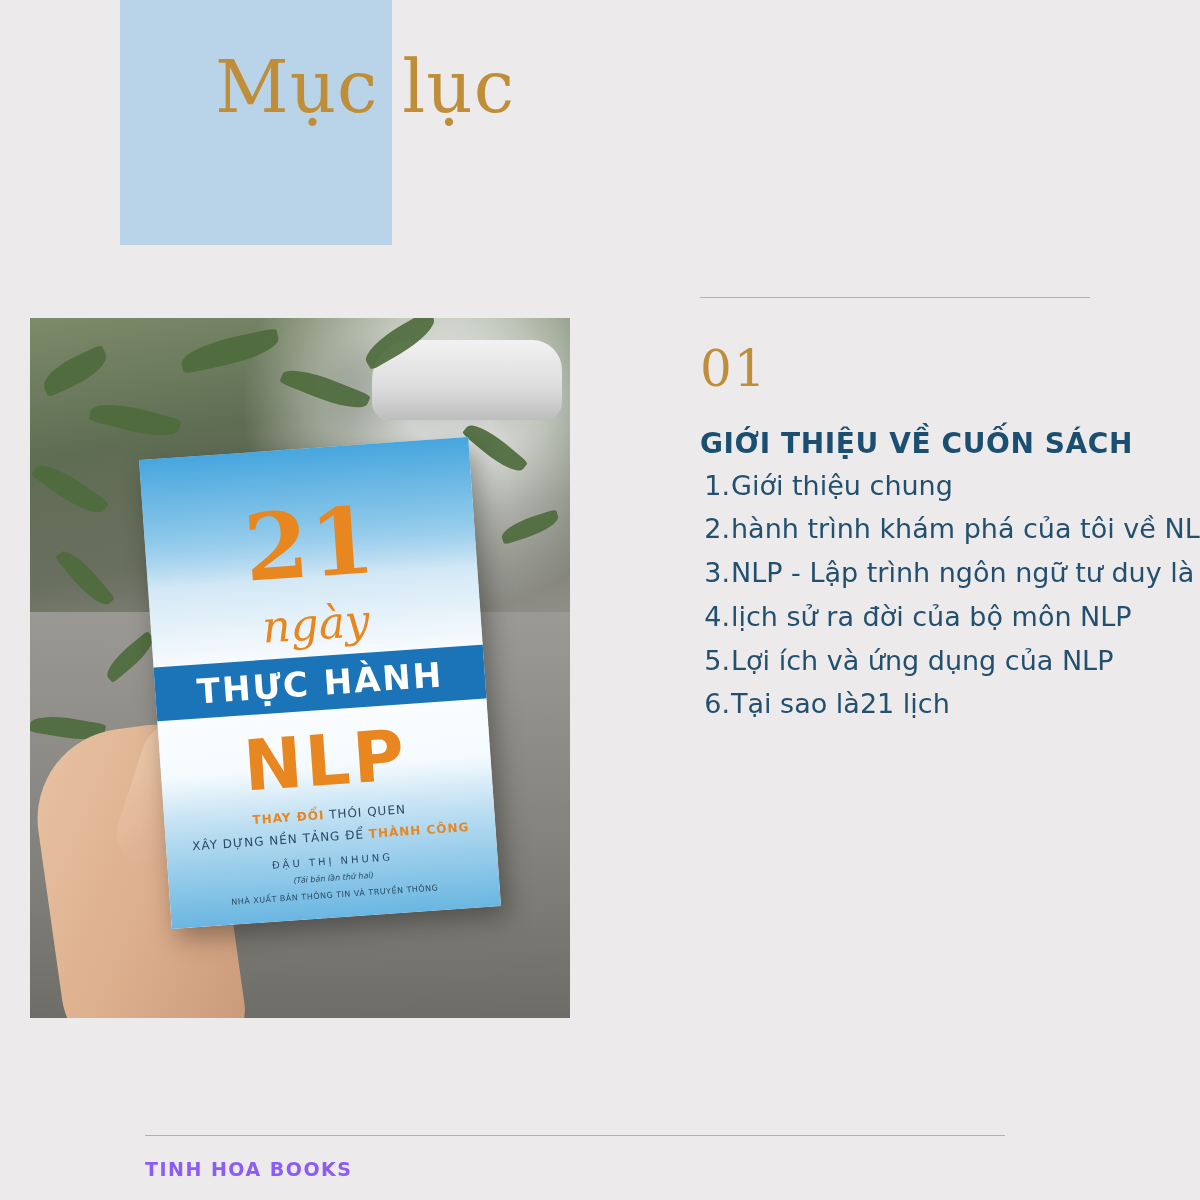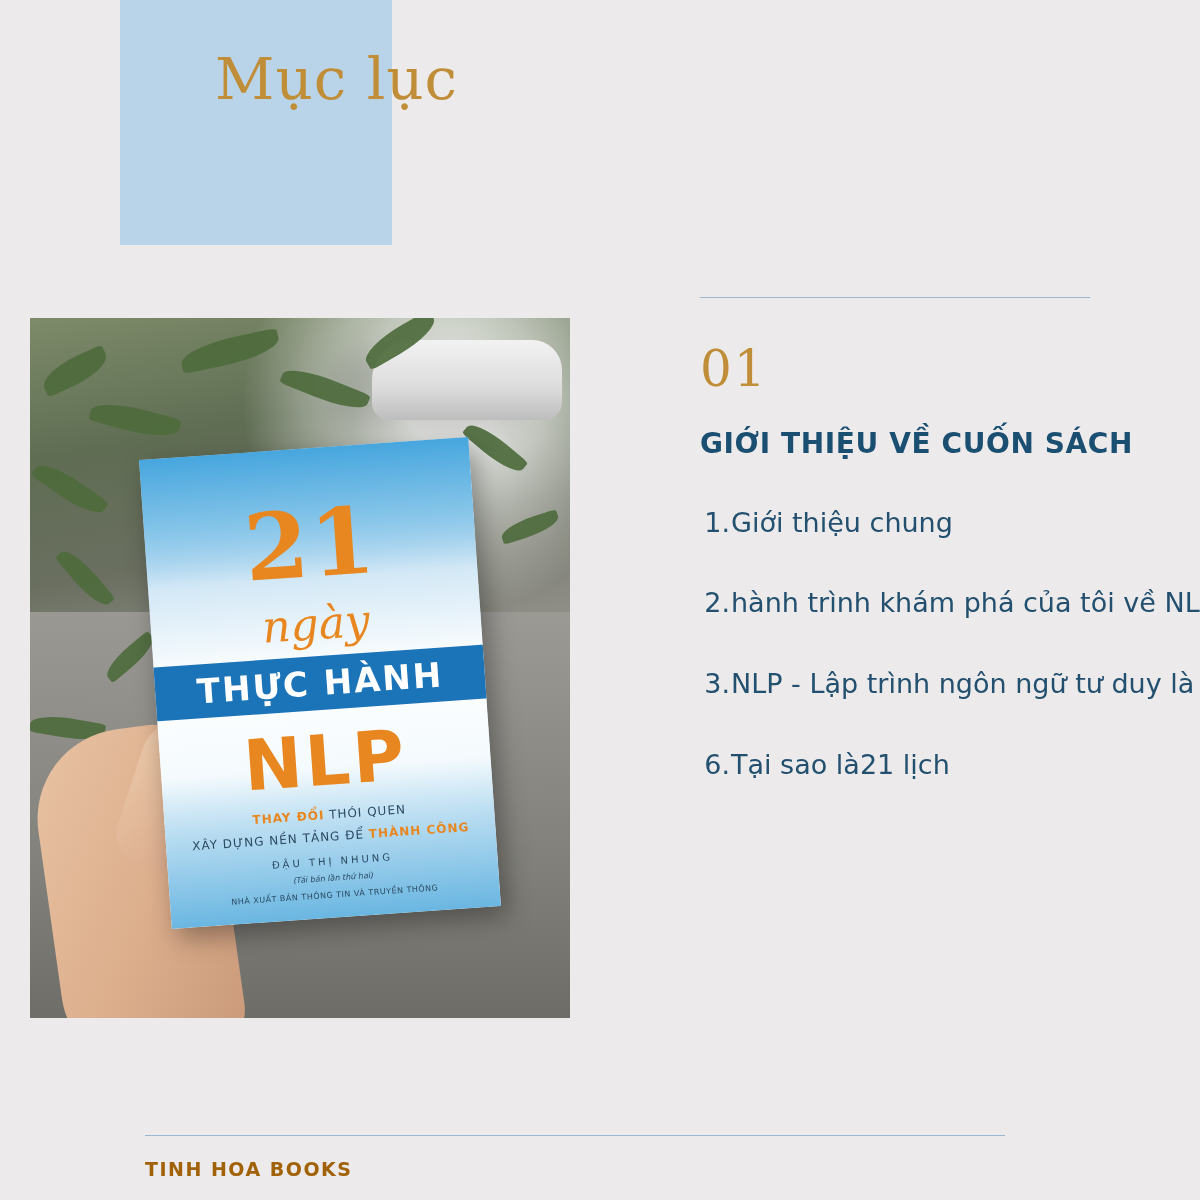--- a/index.html
+++ b/index.html
@@ -22,21 +22,21 @@
     top: 0;
     width: 272px;
     height: 245px;
     background: #b9d4e8;
   }
   .header-title {
     position: absolute;
     left: 215px;
     top: 48px;
     font-family: "DejaVu Serif", serif;
-    font-size: 58px;
+    font-size: 72px;
     line-height: 1.1;
     color: #c08e38;
     letter-spacing: 1px;
     font-weight: 400;
     white-space: nowrap;
   }
 
   
   .photo-frame {
     position: absolute;
@@ -218,21 +218,20 @@
   .toc-list {
     list-style: none;
     margin: 0;
     padding: 0;
   }
   .toc-list li {
     font-size: 27px;
     color: #23506f;
     line-height: 1.62;
     white-space: nowrap;
-    margin-top: 37px;
   }
   .toc-num {
     display: inline-block;
     min-width: 30px;
     text-align: right;
     margin-right: 1px;
   }
 
   
   .footer-rule {
@@ -243,21 +242,21 @@
     height: 1px;
     background: #9bb7cf;
   }
   .footer-brand {
     position: absolute;
     left: 145px;
     top: 1158px;
     font-size: 19px;
     font-weight: 700;
     letter-spacing: 1.5px;
-    color: #a16207;
+    color: #8b5cf6;
   }
 </style>
 </head>
 <body>
 
 <div class="header-band"></div>
 <div class="header-title">Mục lục</div>
 
 <div class="photo-frame">
   <div class="photo-bg"></div>
@@ -303,18 +302,20 @@
 <div class="right-col">
   <div class="rule-top"></div>
   <div class="section-number">01</div>
   <div class="section-heading">
     <div>GIỚI THIỆU VỀ CUỐN SÁCH</div>
   </div>
   <ul class="toc-list">
     <li><span class="toc-num">1.</span><span>Giới thiệu chung</span></li>
     <li><span class="toc-num">2.</span><span>hành trình khám phá của tôi về NLP</span></li>
     <li><span class="toc-num">3.</span><span>NLP - Lập trình ngôn ngữ tư duy là gì</span></li>
+    <li><span class="toc-num">4.</span><span>lịch sử ra đời của bộ môn NLP</span></li>
+    <li><span class="toc-num">5.</span><span>Lợi ích và ứng dụng của NLP</span></li>
     <li><span class="toc-num">6.</span><span>Tại sao là21 lịch</span></li>
   </ul>
 </div>
 
 <div class="footer-rule"></div>
 <div class="footer-brand">TINH HOA BOOKS</div>
 
 </body></html>

